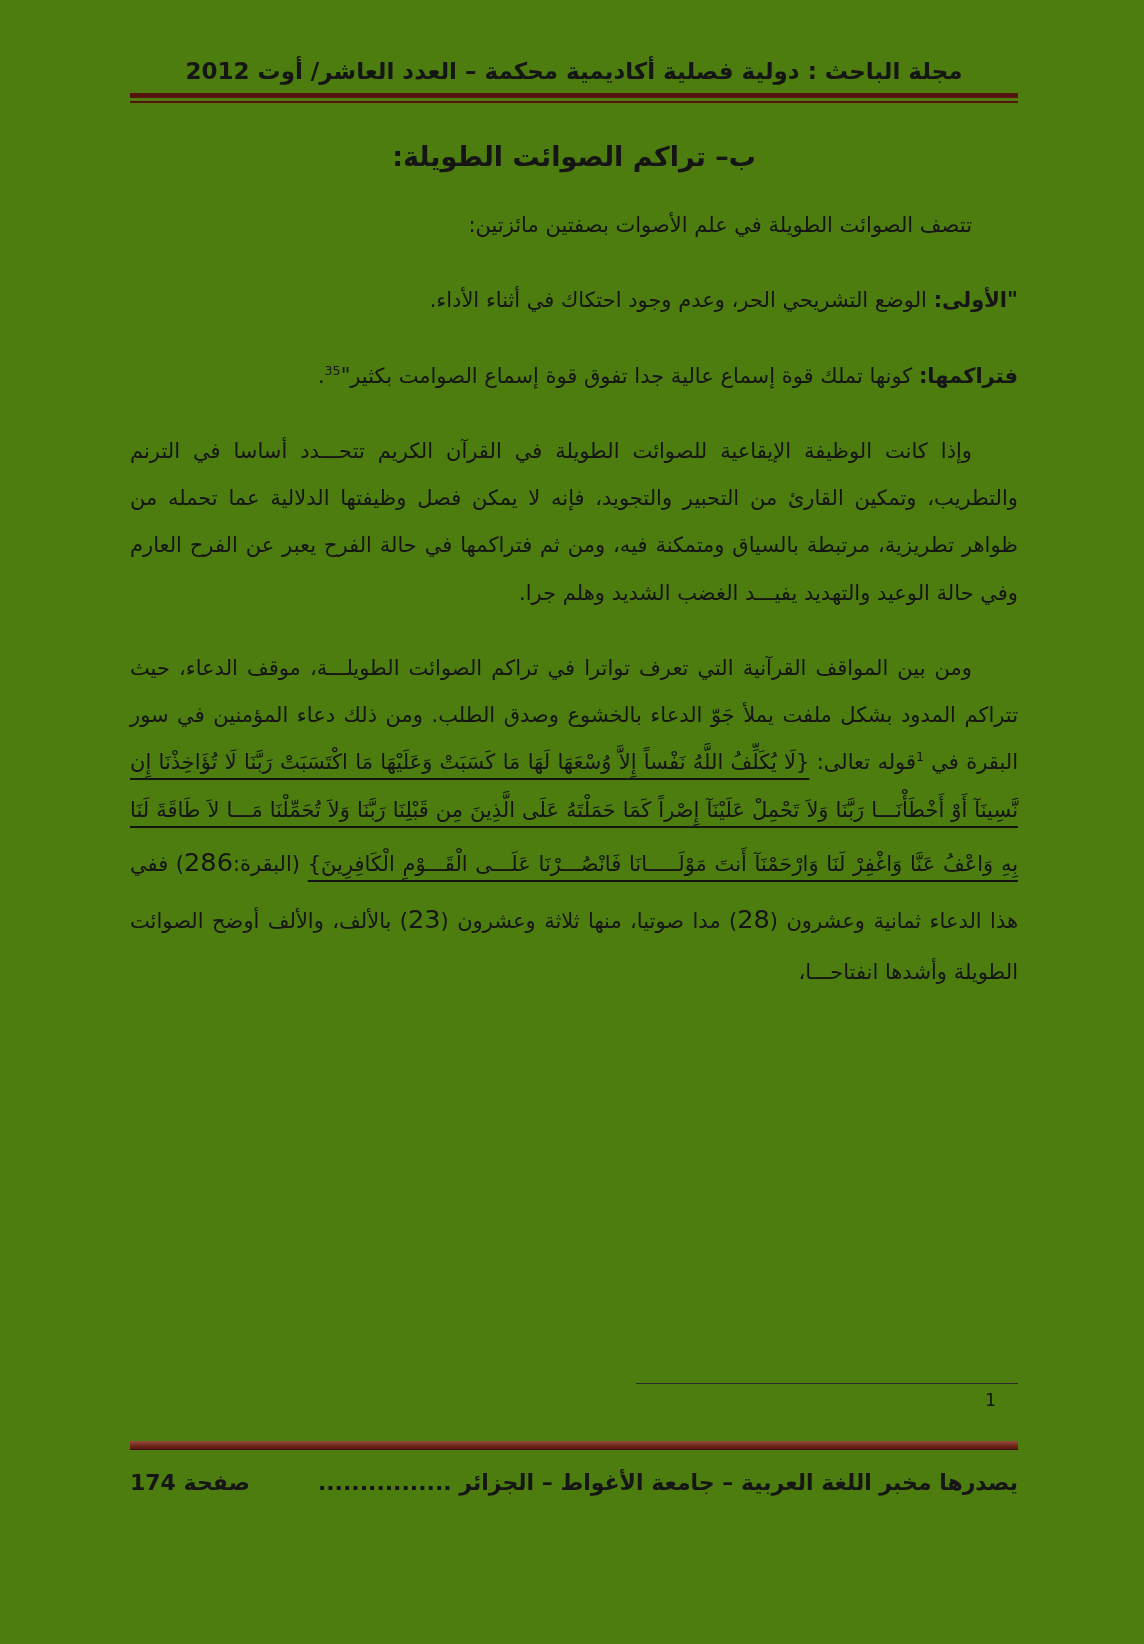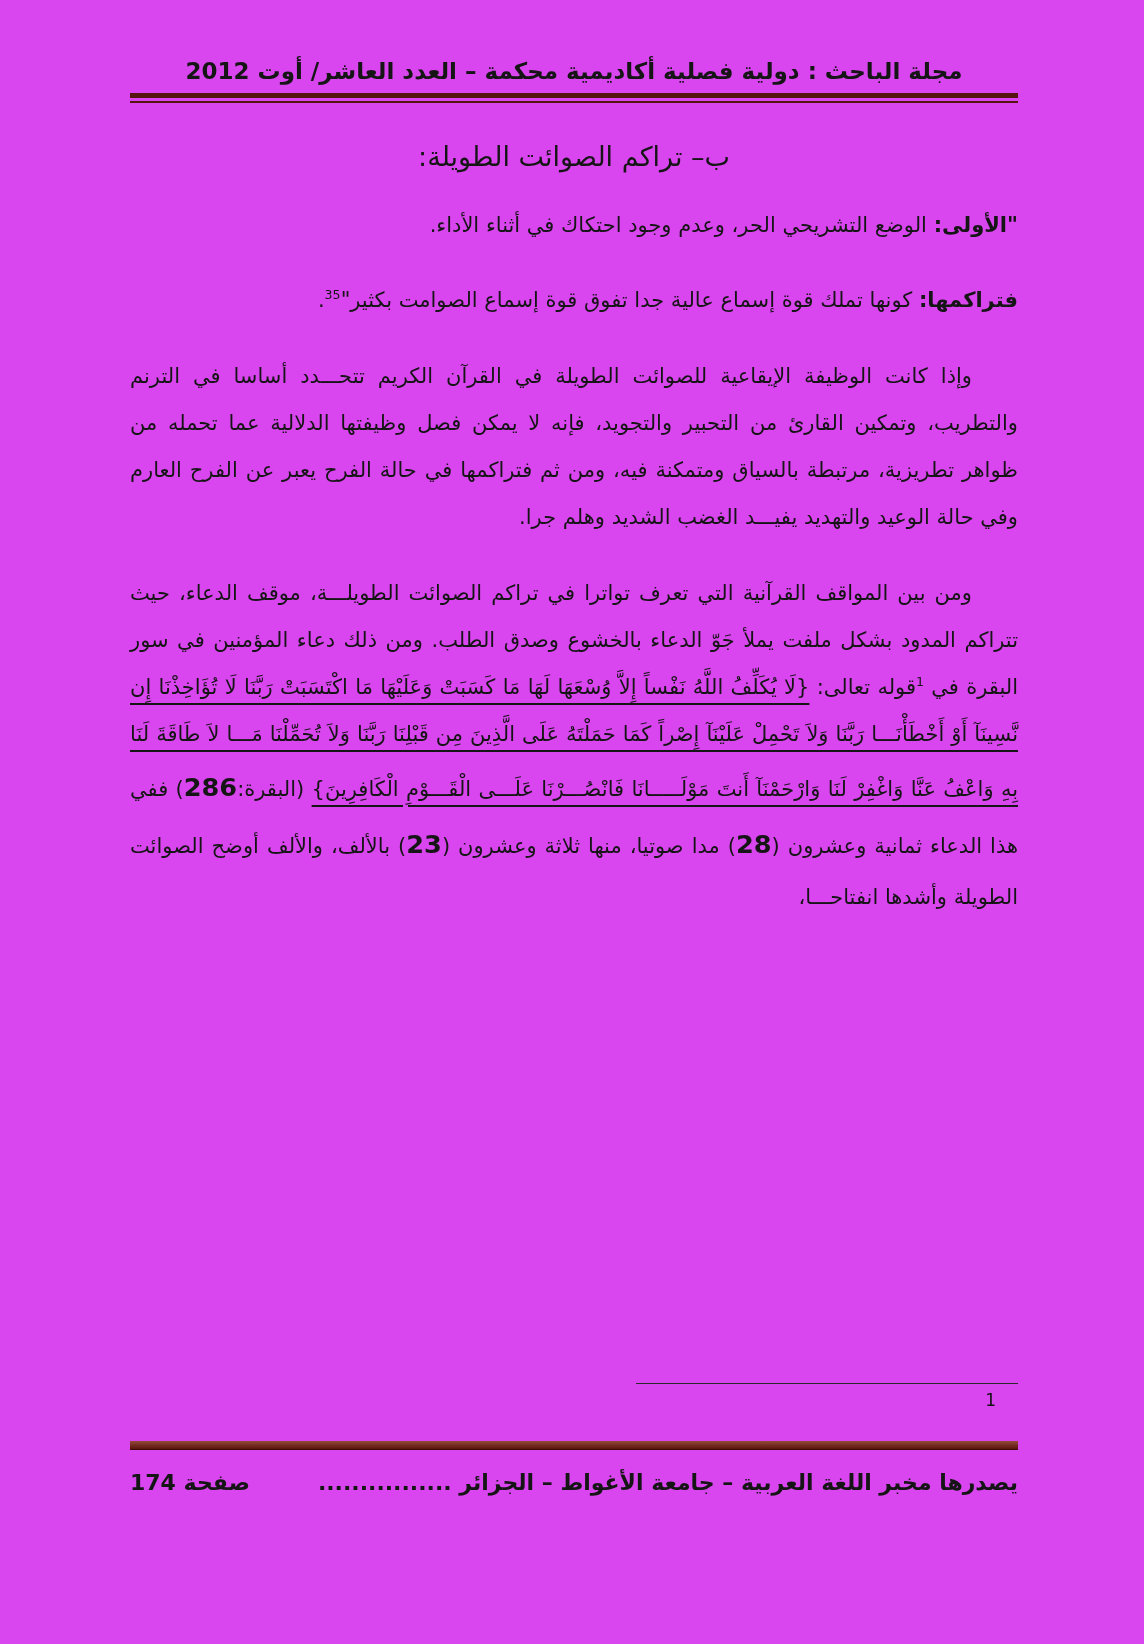--- a/index.html
+++ b/index.html
@@ -9,54 +9,54 @@
     font-family: "DejaVu Sans", sans-serif;
     color: #151515;
     direction: rtl;
   }
   .page {
     position: relative;
     width: 1144px; height: 1644px;
     padding: 58px 126px 0 130px;
     box-sizing: border-box;
     overflow: hidden;
-    background: #d946ef;
+    background: #4d7c0f;
   }
   
   .header-title {
     text-align: center;
     font-weight: bold;
     font-size: 23px;
     letter-spacing: 0.2px;
   }
   .rule-thick { height: 5px; background: var(--rule, #55150e); margin-top: 9px; }
   .rule-thin  { height: 2px; background: var(--rule, #55150e); margin-top: 3px; }
   
   h1.section-heading {
     text-align: center;
     font-size: 27px;
-    font-weight: normal;
+    font-weight: bold;
     margin: 38px 0 30px 0;
   }
   
   .article-body p.para {
     font-size: 21px;
     line-height: 2.25;
     text-align: justify;
     text-indent: 46px;
     margin: 0 0 28px 0;
   }
   .article-body p.para.noindent { text-indent: 0; }
   .b { font-weight: bold; }
   .u {
     text-decoration: underline;
     text-decoration-thickness: 1.5px;
     text-underline-offset: 9px;
   }
-  .num { font-weight: bold; font-size: 1.22em; }
+  .num { font-weight: normal; font-size: 1.22em; }
   sup { font-size: 0.6em; line-height: 0; }
   
   .footnote-area {
     position: absolute;
     right: 126px; left: 130px;
     top: 1383px;
   }
   .footnote-sep {
     width: 43%;
     height: 0;
@@ -95,20 +95,21 @@
 
   <header>
     <div class="header-title">مجلة الباحث : دولية فصلية أكاديمية محكمة – العدد العاشر/ أوت 2012</div>
     <div class="rule-thick"></div>
     <div class="rule-thin"></div>
   </header>
 
   <main>
     <h1 class="section-heading">ب–  تراكم الصوائت الطويلة:</h1>
     <div class="article-body">
+        <p class="para"><span>تتصف الصوائت الطويلة في علم الأصوات بصفتين مائزتين:</span></p>
         <p class="para noindent"><span class="b">"الأولى:</span><span> الوضع التشريحي الحر، وعدم وجود احتكاك في أثناء الأداء.</span></p>
         <p class="para noindent"><span class="b">فتراكمها:</span><span> كونها تملك قوة إسماع عالية جدا تفوق قوة إسماع الصوامت بكثير"</span><sup>35</sup><span>.</span></p>
         <p class="para"><span>وإذا كانت الوظيفة الإيقاعية للصوائت الطويلة في القرآن الكريم تتحـــدد أساسا في الترنم والتطريب، وتمكين القارئ من التحبير والتجويد، فإنه لا يمكن فصل وظيفتها الدلالية عما تحمله من ظواهر تطريزية، مرتبطة بالسياق ومتمكنة فيه، ومن ثم فتراكمها في حالة الفرح يعبر عن الفرح العارم وفي حالة الوعيد والتهديد يفيـــد الغضب الشديد وهلم جرا.</span></p>
         <p class="para"><span>ومن بين المواقف القرآنية التي تعرف تواترا في تراكم الصوائت الطويلـــة، موقف الدعاء، حيث تتراكم المدود بشكل ملفت يملأ جَوّ الدعاء بالخشوع وصدق الطلب. ومن ذلك دعاء المؤمنين في سور البقرة في </span><sup>1</sup><span>قوله تعالى: </span><span class="u">{لَا يُكَلِّفُ اللَّهُ نَفْساً إِلاَّ وُسْعَهَا لَهَا مَا كَسَبَتْ وَعَلَيْهَا مَا اكْتَسَبَتْ رَبَّنَا لَا تُؤَاخِذْنَا إِن نَّسِينَآ أَوْ أَخْطَأْنَـــا رَبَّنَا وَلاَ تَحْمِلْ عَلَيْنَآ إِصْراً كَمَا حَمَلْتَهُ عَلَى الَّذِينَ مِن قَبْلِنَا رَبَّنَا وَلاَ تُحَمِّلْنَا مَـــا لاَ طَاقَةَ لَنَا بِهِ وَاعْفُ عَنَّا وَاغْفِرْ لَنَا وَارْحَمْنَآ أَنتَ مَوْلَـــــانَا فَانْصُـــرْنَا عَلَـــى الْقَـــوْمِ الْكَافِرِينَ}</span><span> (البقرة:</span><span class="num">286</span><span>) ففي هذا الدعاء ثمانية وعشرون (</span><span class="num">28</span><span>) مدا صوتيا، منها ثلاثة وعشرون (</span><span class="num">23</span><span>) بالألف، والألف أوضح الصوائت الطويلة وأشدها انفتاحـــا،</span></p>
       </div>
   </main>
 
   <div class="footnote-area">
     <div class="footnote-sep"></div>
     <div class="footnote-num">1</div>

